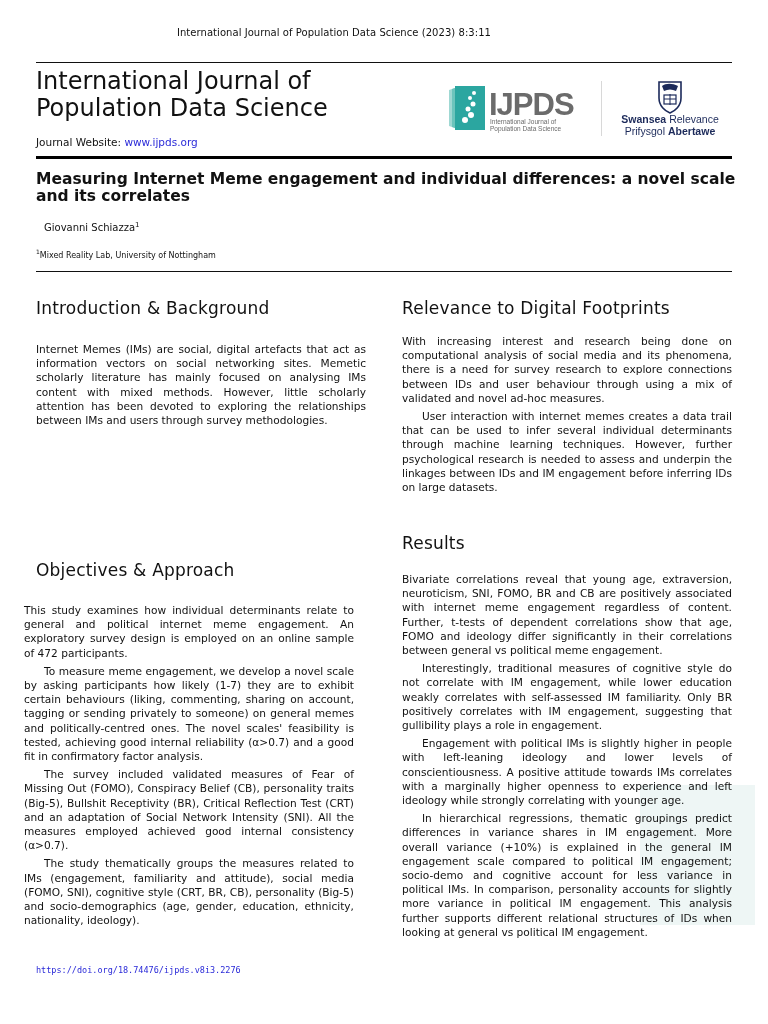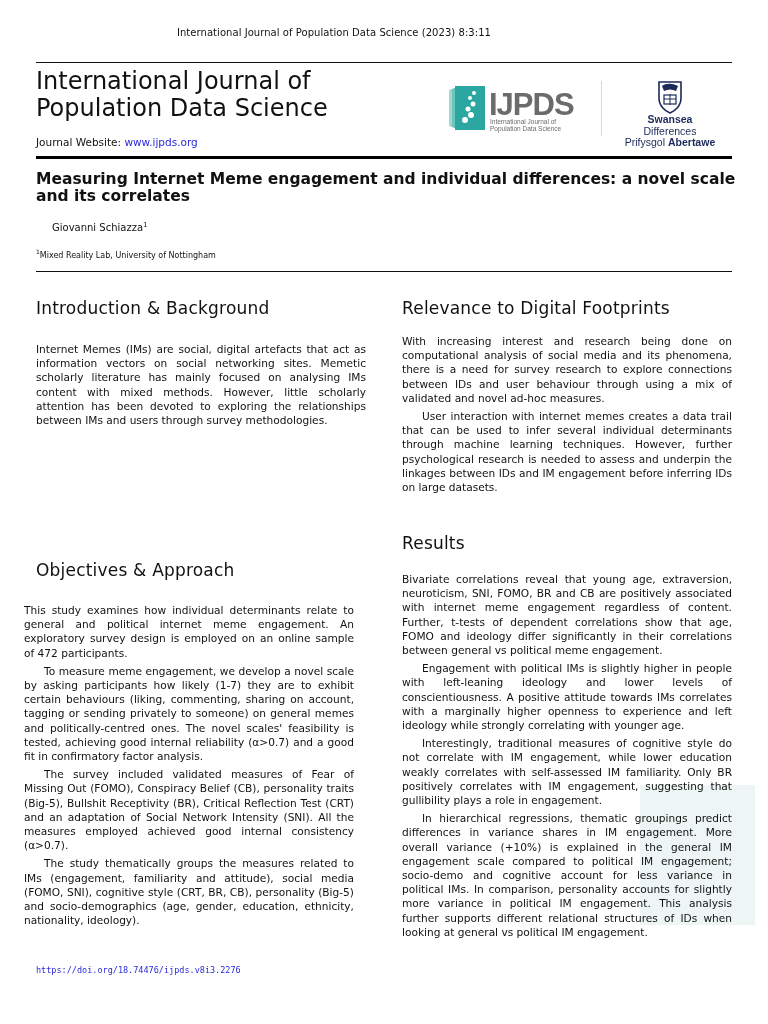--- a/index.html
+++ b/index.html
@@ -24,21 +24,21 @@
     .ijpds-logo { position: absolute; top: 82px; left: 449px; width: 135px; height: 52px; }
     .logo-divider { position: absolute; top: 81px; left: 601px; width: 1px; height: 55px; background: #d8d8d8; }
     .swansea-logo { position: absolute; top: 80px; left: 620px; width: 100px; height: 60px; text-align: center; }
     .swansea-crest { display: block; margin: 0 auto; }
     .swansea-text { font-size: 10.5px; line-height: 11.5px; color: #1c2a5a; font-family: "Liberation Sans", sans-serif; }
     .swansea-text b { font-weight: bold; }
     .paper-title {
       position: absolute; top: 171px; left: 36px; width: 700px;
       font-size: 15.5px; line-height: 17px; font-weight: bold; color: #111;
     }
-    .author { position: absolute; top: 221px; left: 52px; font-size: 10px; }
+    .author { position: absolute; top: 221px; left: 44px; font-size: 10px; }
     .author sup { font-size: 7px; }
     .affil { position: absolute; top: 248px; left: 36px; font-size: 8px; }
     .affil sup { font-size: 6px; }
     .section-heading {
       position: absolute; font-size: 17px; font-weight: normal; color: #111; margin: 0;
       letter-spacing: 0.2px;
     }
     .col { position: absolute; width: 330px; }
     .col p {
       margin: 0 0 4px 0; font-size: 10.6px; line-height: 14.2px; text-align: justify; hyphens: auto;
@@ -87,21 +87,21 @@
 <div class="logo-divider"></div>
 <div class="swansea-logo">
   <svg class="swansea-crest" width="26" height="34" viewBox="0 0 26 34">
     <path d="M2,2 H24 V18 C24,26 18,31 13,33 C8,31 2,26 2,18 Z" fill="none" stroke="#1c2a5a" stroke-width="1.6"></path>
     <path d="M5,6 C9,3 15,3 21,6 L19,11 C15,9 11,9 7,11 Z" fill="#1c2a5a"></path>
     <rect x="7" y="15" width="12" height="9" fill="none" stroke="#1c2a5a" stroke-width="1.2"></rect>
     <line x1="13" y1="14" x2="13" y2="25" stroke="#1c2a5a" stroke-width="1"></line>
     <line x1="7" y1="19" x2="19" y2="19" stroke="#1c2a5a" stroke-width="1"></line>
   </svg>
   <div class="swansea-text">
-    <div><b>Swansea</b> <span>Differences</span></div>
+    <div><b>Swansea</b> <span>Relevance</span></div>
     <div><span>Prifysgol</span> <b>Abertawe</b></div>
   </div>
 </div>
 
 <div class="rule-thick" style="top:156px"></div>
 
 <div class="paper-title">Measuring Internet Meme engagement and individual differences: a novel scale and its correlates</div>
 <div class="author">
   <span>Giovanni Schiazza</span><sup>1</sup>
 </div>
@@ -127,20 +127,20 @@
 
 <h2 class="section-heading" style="top:298px; left:402px;">Relevance to Digital Footprints</h2>
 <div class="col" style="top:334px; left:402px;">
   <p>With increasing interest and research being done on computational analysis of social media and its phenomena, there is a need for survey research to explore connections between IDs and user behaviour through using a mix of validated and novel ad-hoc measures.</p>
   <p class="indent">User interaction with internet memes creates a data trail that can be used to infer several individual determinants through machine learning techniques. However, further psychological research is needed to assess and underpin the linkages between IDs and IM engagement before inferring IDs on large datasets.</p>
 </div>
 
 <h2 class="section-heading" style="top:533px; left:402px;">Results</h2>
 <div class="col" style="top:572px; left:402px;">
   <p>Bivariate correlations reveal that young age, extraversion, neuroticism, SNI, FOMO, BR and CB are positively associated with internet meme engagement regardless of content. Further, t-tests of dependent correlations show that age, FOMO and ideology differ significantly in their correlations between general vs political meme engagement.</p>
+  <p class="indent">Interestingly, traditional measures of cognitive style do not correlate with IM engagement, while lower education weakly correlates with self-assessed IM familiarity. Only BR positively correlates with IM engagement, suggesting that gullibility plays a role in engagement.</p>
   <p class="indent">Engagement with political IMs is slightly higher in people with left-leaning ideology and lower levels of conscientiousness. A positive attitude towards IMs correlates with a marginally higher openness to experience and left ideology while strongly correlating with younger age.</p>
-  <p class="indent">Interestingly, traditional measures of cognitive style do not correlate with IM engagement, while lower education weakly correlates with self-assessed IM familiarity. Only BR positively correlates with IM engagement, suggesting that gullibility plays a role in engagement.</p>
   <p class="indent">In hierarchical regressions, thematic groupings predict differences in variance shares in IM engagement. More overall variance (+10%) is explained in the general IM engagement scale compared to political IM engagement; socio-demo and cognitive account for less variance in political IMs. In comparison, personality accounts for slightly more variance in political IM engagement. This analysis further supports different relational structures of IDs when looking at general vs political IM engagement.</p>
 </div>
 
 <div class="footer">
   <div><a class="mono">https://doi.org/18.74476/ijpds.v8i3.2276</a></div>
 </div>
 
 </body></html>

